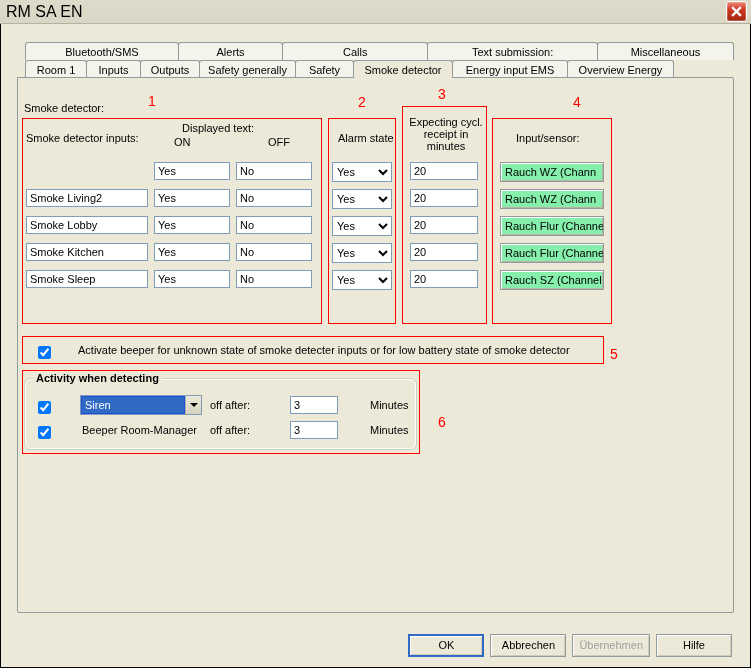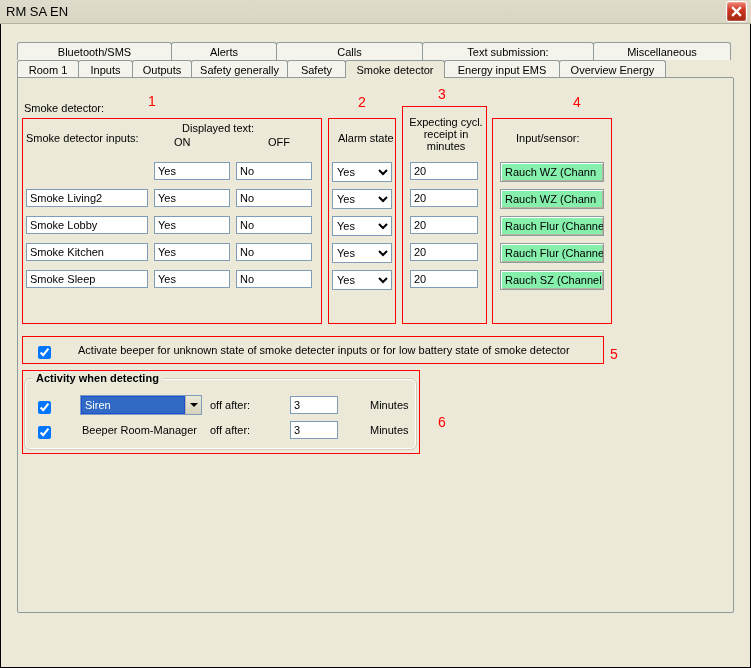--- a/index.html
+++ b/index.html
@@ -14,21 +14,21 @@
     width: 751px; height: 668px;
     position: relative;
   }
   
   .titlebar {
     background: linear-gradient(#dedbcb, #d9d6c6);
     border-bottom: 1px solid #b6b29e;
     height: 24px;
     display: flex; align-items: center;
     padding: 0 4px 0 6px;
-    font-size: 13px;
+    font-size: 16px;
   }
   .titlebar .title { flex: 1 1 auto; font-weight: normal; }
   .close-btn {
     width: 21px; height: 21px;
     background: linear-gradient(#f08b7c, #cf3822 40%, #a12912);
     border: 1px solid #fff;
     border-radius: 3px;
     color: #fff;
     display: flex; align-items: center; justify-content: center;
     cursor: default;
@@ -59,21 +59,21 @@
     border-bottom: none;
     border-radius: 3px 3px 0 0;
     background: #f5f4ec;
     margin-right: 0;
     margin-left: -1px;
     display: flex; align-items: center; justify-content: center;
     padding: 0 4px;
     font-size: 11px;
     cursor: default;
   }
-  .tab:first-child { margin-left: 0; }
+  .tab:first-child { margin-left: 8px; }
   .tab.active {
     background: #ece9d8;
     position: relative;
     z-index: 2;
   }
   .tab.active::after {
     content: "";
     position: absolute;
     left: 0; right: 0; bottom: -2px;
     height: 2px;
@@ -313,13 +313,19 @@
 
       <input type="checkbox" class="chk" checked="" style="left: 16px; top: 345px;">
       <span class="static" style="left:64px; top:346px">Beeper Room-Manager</span>
       <span class="static" style="left:192px; top:346px">off after:</span>
       <input class="inp" style="left: 272px; top: 343px; width: 48px;" value="3">
       <span class="static" style="left:352px; top:346px">Minutes</span>
 
     </div>
   </div>
 
+  <div class="button-row">
+    <button class="btn default">OK</button>
+    <button class="btn">Abbrechen</button>
+    <button class="btn" disabled="">Übernehmen</button>
+    <button class="btn">Hilfe</button>
+  </div>
 </div>
 
 </body></html>

